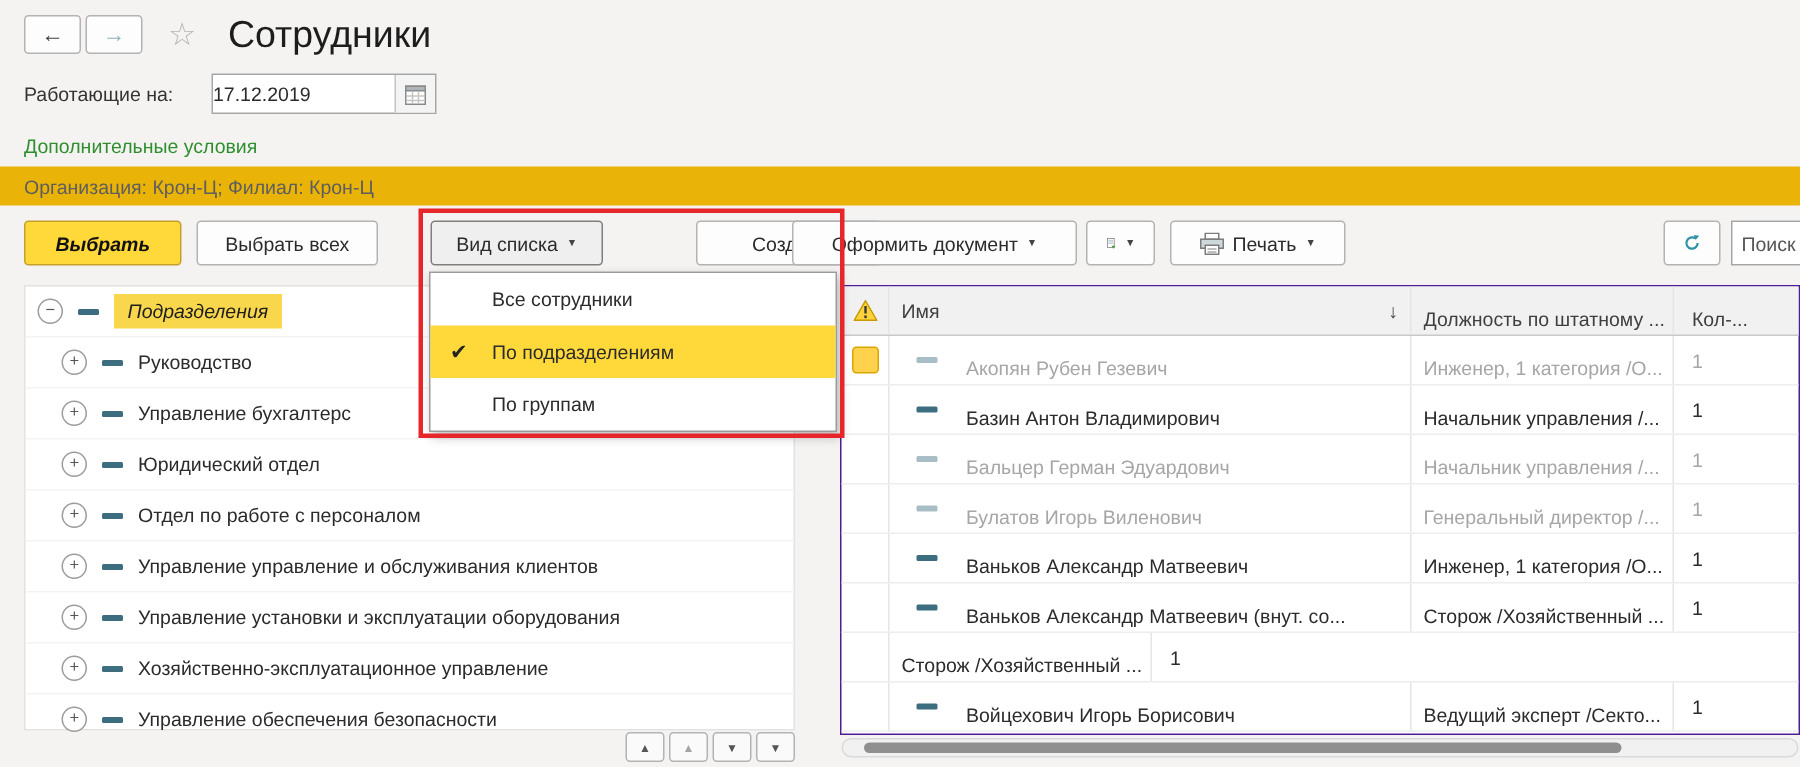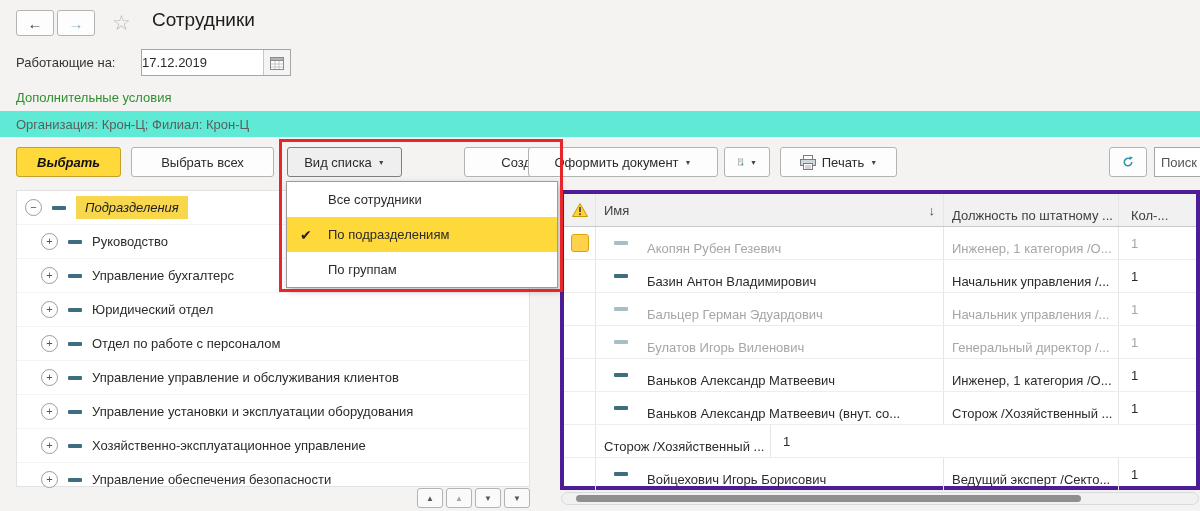--- a/index.html
+++ b/index.html
@@ -12,36 +12,36 @@
        padding:0 12px;cursor:pointer;white-space:nowrap;}
   .caret{font-size:7px;color:#444;line-height:1;}
 
   
   .nav-group{position:absolute;left:16px;top:10px;display:flex;gap:3px;}
   .nav-btn{width:38px;height:26px;background:#fdfdfd;border:1px solid #b3b3b3;border-radius:3px;
            display:flex;align-items:center;justify-content:center;font-size:15px;cursor:pointer;box-sizing:border-box;}
   .nav-back{color:#3d3d3d;font-weight:bold;}
   .nav-fwd{color:#8fb0c2;font-weight:bold;}
   .star{position:absolute;left:112px;top:11px;font-size:21px;color:#b5b5b5;cursor:pointer;}
-  .title{position:absolute;left:152px;top:9px;font-size:19px;color:#1d1d1d;}
+  .title{position:absolute;left:152px;top:9px;font-size:25px;color:#1d1d1d;}
 
   
   .working-label{position:absolute;left:16px;top:55px;color:#333;}
   .date-field{position:absolute;left:141px;top:49px;width:150px;height:27px;background:#fff;
               border:1px solid #a6a6a6;box-sizing:border-box;display:flex;align-items:stretch;}
   .date-value{flex:1;display:flex;align-items:center;padding:0 0;}
   .date-cal-btn{width:26px;border-left:1px solid #c6c6c6;background:#f4f4f4;display:flex;
                 align-items:center;justify-content:center;cursor:pointer;}
   .link-conditions{position:absolute;left:16px;top:90px;color:#2f8f2f;cursor:pointer;}
-  .org-bar{position:absolute;left:0;top:111px;width:1200px;height:26px;background:#5eead4;
+  .org-bar{position:absolute;left:0;top:111px;width:1200px;height:26px;background:#eab308;
            display:flex;align-items:center;padding-left:16px;box-sizing:border-box;color:#5e5e5e;}
 
   
   .btn-select{left:16px;width:105px;background:#ffd83a;border-color:#c5a02c;font-weight:bold;color:#111;font-style:italic;}
-  .btn-select-all{left:131px;width:143px;text-align:center;}
+  .btn-select-all{left:131px;width:121px;text-align:center;}
   .btn-list-view{left:287px;width:115px;background:#efefef;border-color:#7f7f7f;}
   .btn-create{left:416px;width:124px;margin-left:48px;}
   .btn-issue{left:528px;width:190px;}
   .btn-doc{left:724px;width:46px;}
   .btn-print{left:780px;width:117px;}
   .btn-refresh{left:1109px;width:38px;}
   .search-box{position:absolute;left:1154px;top:147px;width:80px;height:30px;box-sizing:border-box;
               background:#fff;border:1px solid #a6a6a6;}
   .search-box input{width:100%;height:100%;border:none;outline:none;background:transparent;
               font-family:inherit;font-size:13px;padding:0 6px;box-sizing:border-box;color:#444;}
@@ -70,21 +70,21 @@
   .tree-root-label{background:#f8d74d;padding:4px 9px;color:#1e1e1e;font-style:italic;}
   .tree-nav{position:absolute;left:16px;top:487px;width:514px;height:22px;display:flex;
             justify-content:flex-end;align-items:center;gap:3px;}
   .tnav-btn{width:26px;height:20px;background:#fafafa;border:1px solid #b3b3b3;border-radius:3px;
             display:flex;align-items:center;justify-content:center;font-size:8px;color:#555;
             cursor:pointer;box-sizing:border-box;}
   .tnav-btn.dim{color:#a5a5a5;}
 
   
   .grid{position:absolute;left:560px;top:190px;width:640px;height:300px;background:#fff;
-        border:4px solid #4c1d95;box-sizing:border-box;}
+        border:1px solid #4c1d95;box-sizing:border-box;}
   .g-hdr{height:32px;display:flex;background:#f1f1f1;border-bottom:1px solid #c9c9c9;color:#3f3f3f;}
   .g-row{height:32px;display:flex;border-bottom:1px solid #ededed;cursor:pointer;}
   .gc{display:flex;align-items:center;border-right:1px solid #e5e5e5;box-sizing:border-box;overflow:hidden;}
   .gc-icon{width:32px;justify-content:center;flex:none;}
   .gc-name{width:348px;padding-left:8px;gap:9px;flex:none;}
   .gc-pos{width:175px;padding-left:8px;flex:none;}
   .gc-count{flex:1;padding-left:12px;border-right:none;}
   .g-hdr .gc-name{justify-content:space-between;padding-right:8px;}
   .sort-arrow{font-size:13px;color:#444;}
   .g-row.muted{color:#a6a6a6;}

